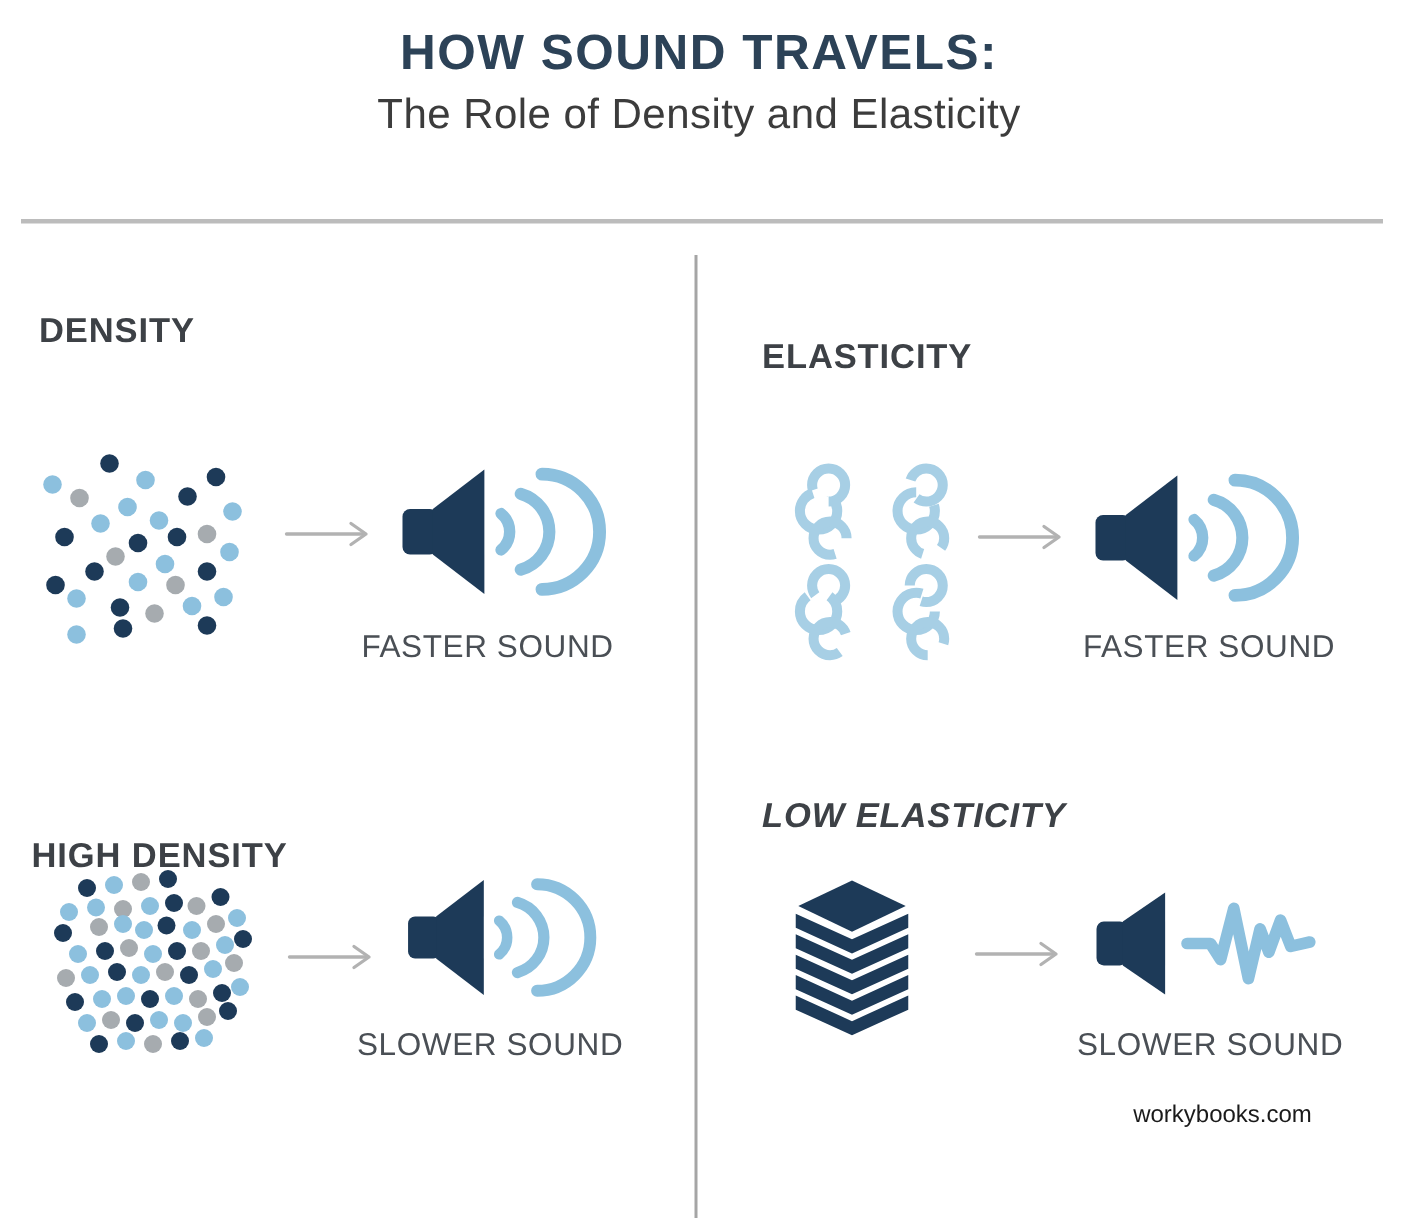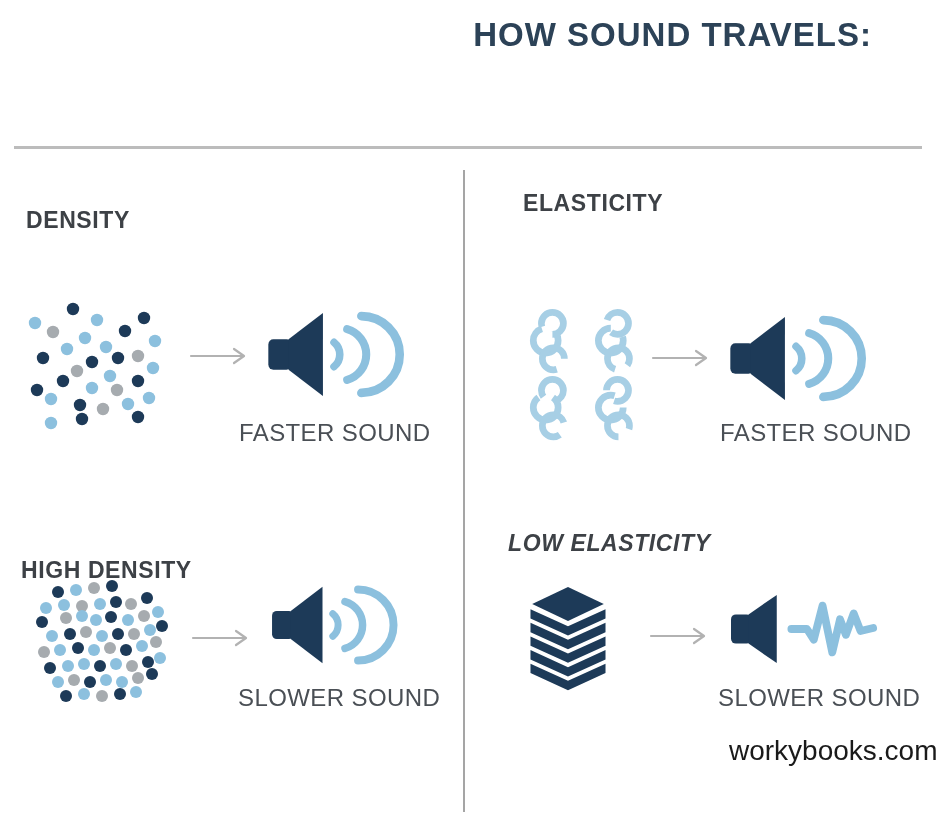--- a/index.html
+++ b/index.html
@@ -4,55 +4,55 @@
 <style>
   html,body{margin:0;padding:0;}
   body{
     width:937px;height:816px;background:#ffffff;position:relative;overflow:hidden;
     font-family:"Liberation Sans", sans-serif;
     -webkit-font-smoothing:antialiased;
   }
   .abs{position:absolute;}
 
   
-  .header{position:absolute;left:0;top:16px;width:872px;text-align:right;}
+  .header{position:absolute;left:0;top:16px;width:872px;text-align:center;padding-left:30px;}
   .title{
     font-size:33px;font-weight:bold;letter-spacing:1px;color:var(--title-navy);
     margin:0;line-height:1.15;
   }
   .subtitle{
     font-size:28px;font-weight:normal;letter-spacing:0.3px;color:var(--subtitle-gray);
     margin:6px 0 0 0;line-height:1.15;
   }
   .hdivider{position:absolute;left:14px;top:146px;width:908px;height:3px;background:var(--divider-h);}
   .vdivider{position:absolute;left:463px;top:170px;width:2px;height:642px;background:var(--divider-v);}
 
   
   .qlabel{
     position:absolute;font-size:23px;font-weight:bold;letter-spacing:0.6px;
     color:var(--label-gray);line-height:1;white-space:nowrap;
   }
   .lbl-density{left:26px;top:209px;}
-  .lbl-elasticity{left:508px;top:192px;margin-left:15px;}
+  .lbl-elasticity{left:508px;top:226px;}
   .lbl-high-density{left:21px;top:532px;margin-top:27px;}
   .lbl-low-elasticity{left:508px;top:532px;font-style:italic;}
 
   
   .result{
-    position:absolute;width:172px;text-align:center;font-size:24px;
+    position:absolute;width:172px;text-align:center;font-size:21px;
     color:var(--result-gray);letter-spacing:0.4px;line-height:1;white-space:nowrap;
   }
   .res-tl{left:239px;top:421px;}
   .res-tr{left:720px;top:421px;}
   .res-bl{left:238px;top:686px;}
   .res-br{left:718px;top:686px;}
 
   .watermark{
     position:absolute;left:729px;top:734px;width:172px;text-align:center;
-    font-size:28px;color:var(--watermark-color);line-height:1.2;white-space:nowrap;
+    font-size:16px;color:var(--watermark-color);line-height:1.2;white-space:nowrap;
   }
 
   
   svg{display:block;overflow:visible;}
   .navy-fill{fill:var(--navy);}
   .wave-arc{stroke:var(--light-blue);fill:none;stroke-linecap:round;}
   .spring-coil{stroke:var(--pale-blue);fill:none;stroke-width:7;}
   .squiggle{stroke:var(--light-blue);fill:none;stroke-width:8;stroke-linecap:round;stroke-linejoin:round;}
   .arrow-line{stroke:var(--arrow-gray);fill:none;stroke-width:2.2;stroke-linecap:round;stroke-linejoin:round;}
 
@@ -71,20 +71,21 @@
 
   .ic-stack{left:524px;top:587px;}
   .ic-arrow-br{left:650px;top:627px;}
   .ic-speaker-br{left:731px;top:592px;}
 </style>
 </head>
 <body>
 
 <div class="header">
   <h1 class="title">HOW SOUND TRAVELS:</h1>
+  <h2 class="subtitle">The Role of Density and Elasticity</h2>
 </div>
 <div class="hdivider"></div>
 <div class="vdivider"></div>
 
 <div class="qlabel lbl-density">DENSITY</div>
 
 <svg id="sparse-dots" class="abs ic-sparse-dots" width="152" height="136" viewBox="0 0 152 136">
     <circle cx="51" cy="13" r="6.2" fill="#1d3a58"></circle>
     <circle cx="13" cy="27" r="6.2" fill="#8cc0de"></circle>
     <circle cx="75" cy="24" r="6.2" fill="#8cc0de"></circle>

